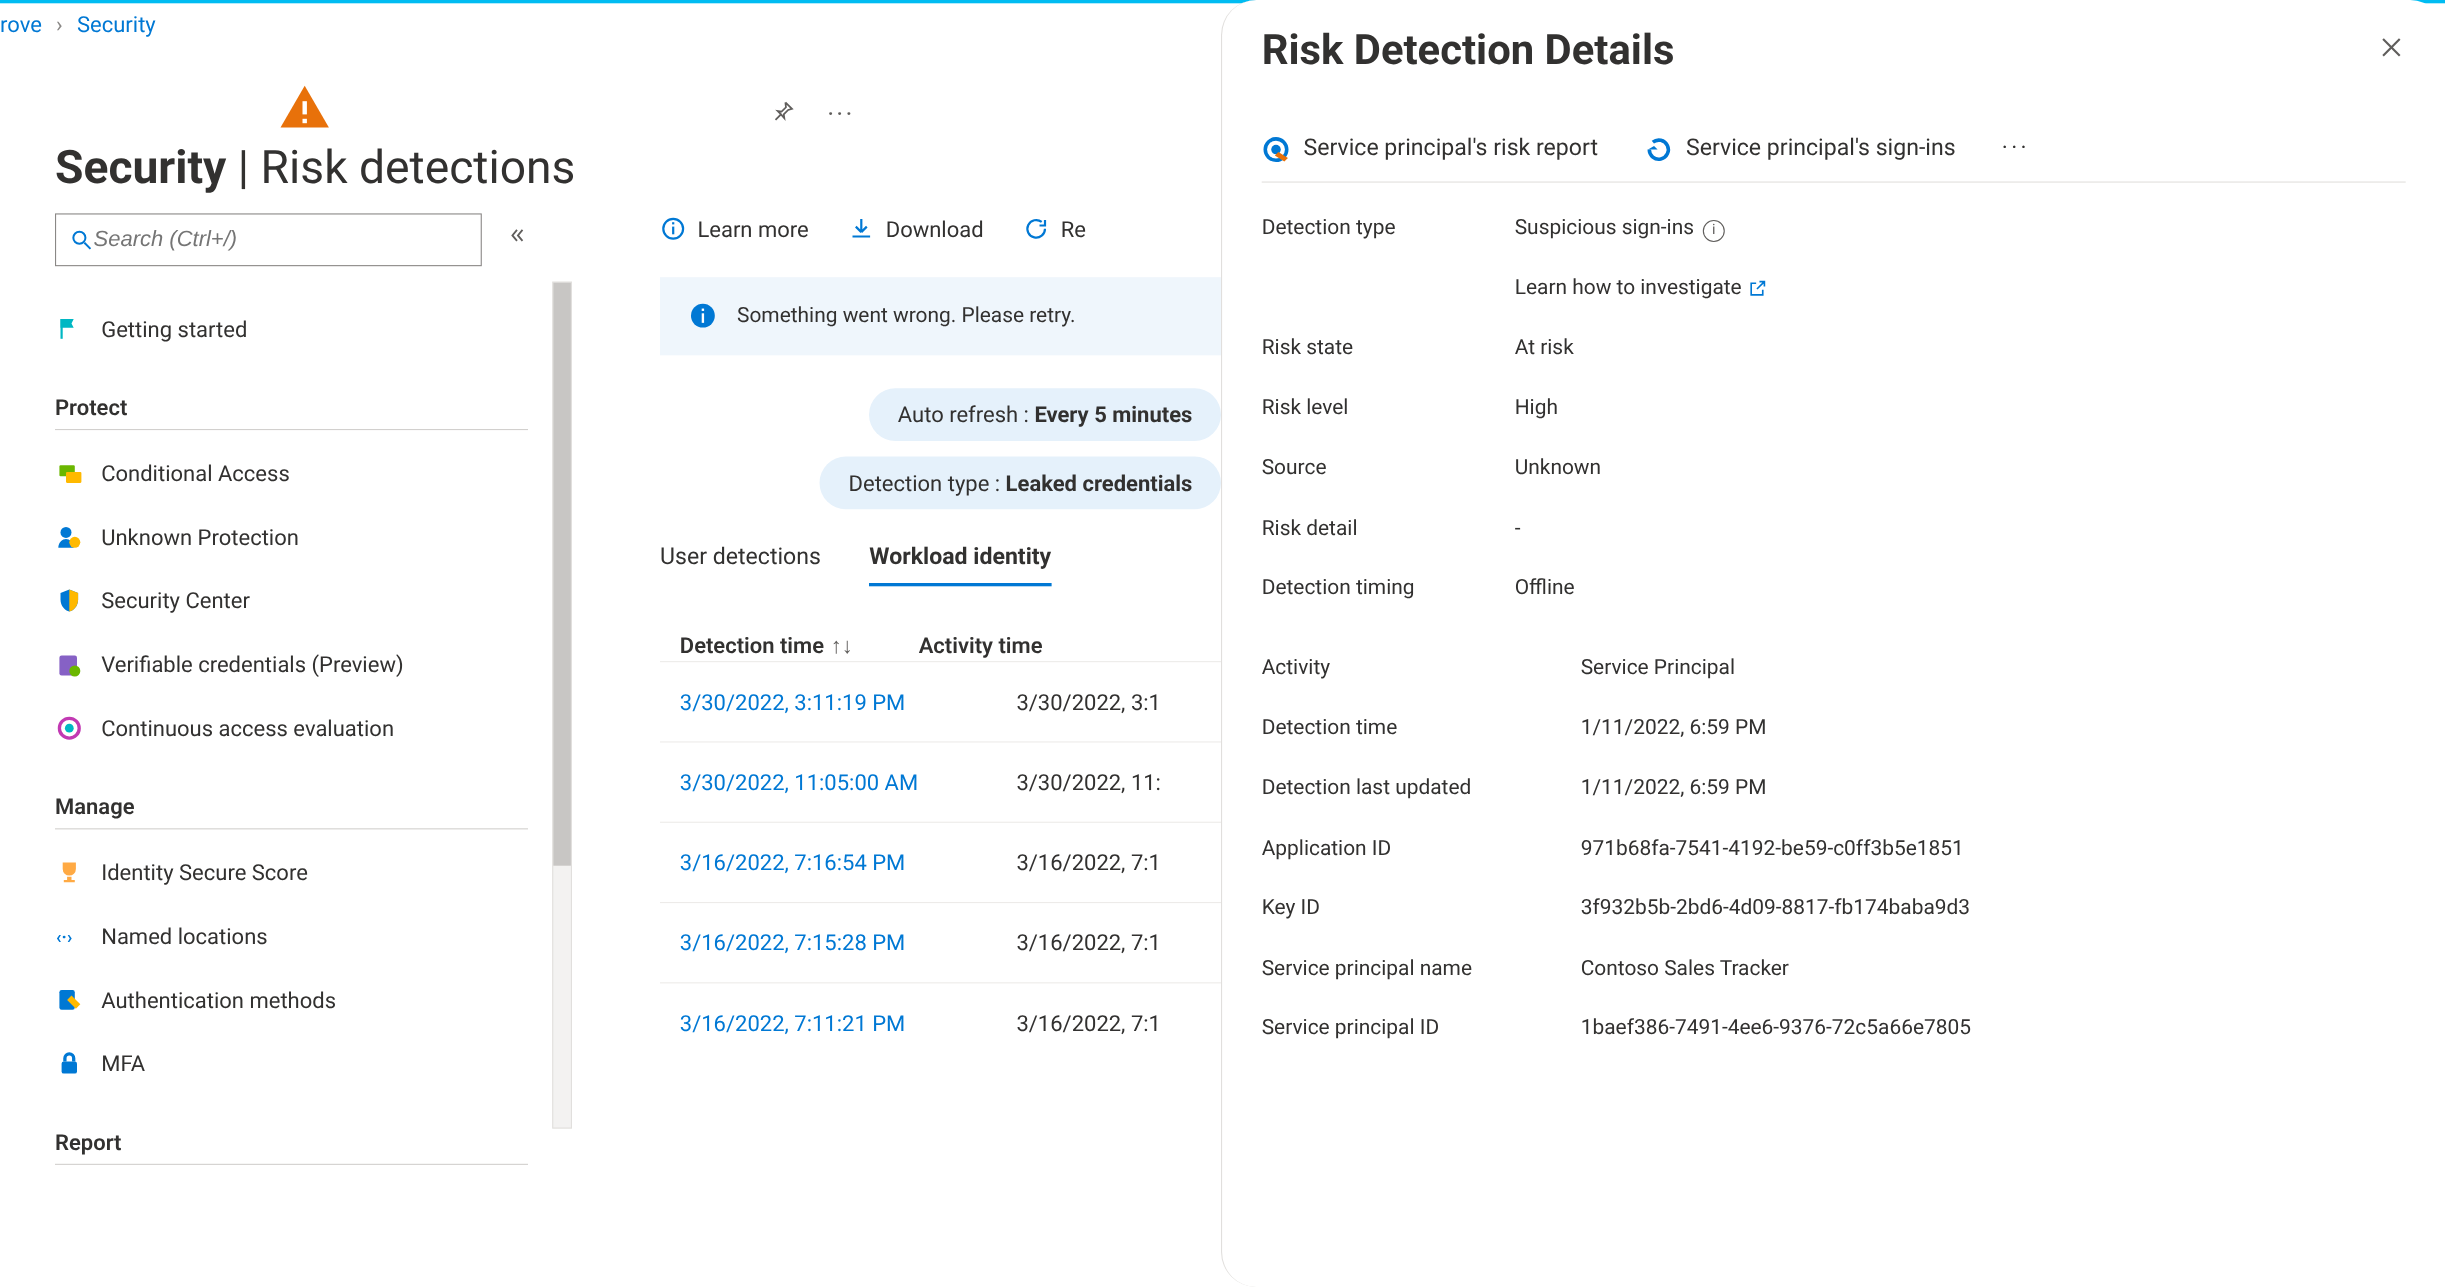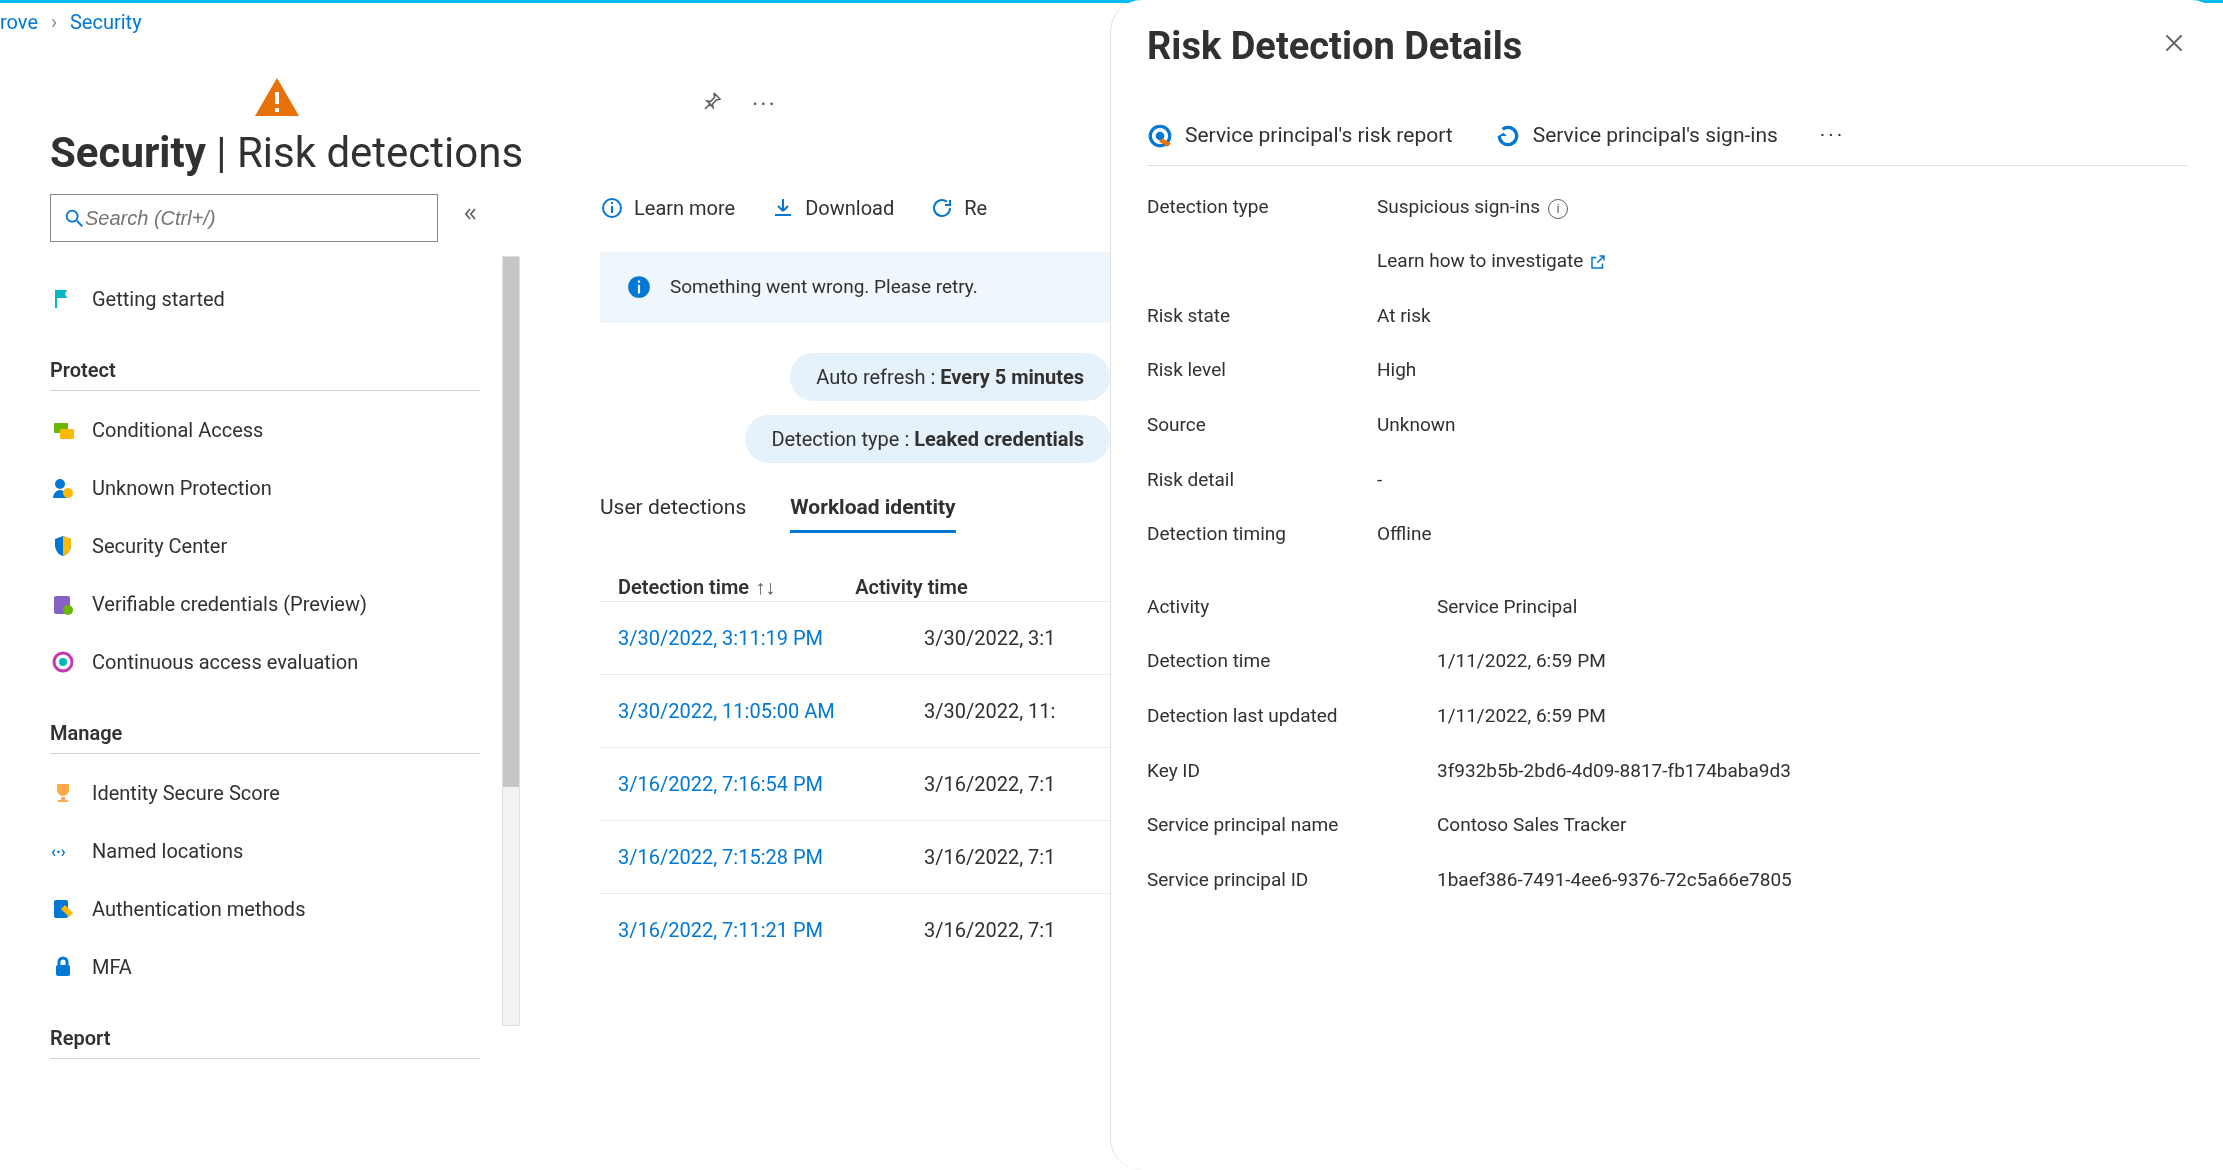--- a/index.html
+++ b/index.html
@@ -55,21 +55,21 @@
     margin-top:30px; padding:22px 26px; background:#eff6fc; display:flex; align-items:center; gap:18px; color:#323130;
   }
   .pill-row { margin-top:30px; display:flex; gap:8px;justify-content:flex-end;}
   .pill {
     background:#e5f1fb; border-radius:24px; padding:10px 26px; font-size:20px; color:#323130;
   }
   .pill .v { font-weight:700; }
   .tabs { margin-top:30px; display:flex; gap:44px; font-size:21px;}
   .tab { padding-bottom:8px; }
   .tab.active { font-weight:700; border-bottom:3px solid #0078d4;}
-  .table-head { margin-top:40px; display:flex; gap:80px; font-size:20px; font-weight:600; padding-left:18px;}
+  .table-head { margin-top:40px; display:flex; gap:60px; font-size:20px; font-weight:600; padding-left:18px;}
   .table-head .sort { font-weight:400; color:#605e5c; margin-left:6px;}
   .row { display:flex; gap:36px; padding:22px 18px; border-top:1px solid #edebe9; font-size:20px;}
   .row .dt { color:#0078d4; min-width:270px;}
   .row .at { color:#323130;}
 
   .panel {
     position:absolute; top:0; right:0; bottom:0; width:1113px; background:#fff; border-left:1px solid #e1dfdd;
     padding:20px 36px 0 36px;
     border-radius:32px;
   }
@@ -387,20 +387,24 @@
       </div>
       <div class="kv" data-interactable="false">
         <div class="k" data-interactable="false">Detection time</div>
         <div class="v" data-interactable="false">1/11/2022, 6:59 PM</div>
       </div>
       <div class="kv" data-interactable="false">
         <div class="k" data-interactable="false">Detection last updated</div>
         <div class="v" data-interactable="false">1/11/2022, 6:59 PM</div>
       </div>
       <div class="kv" data-interactable="false">
+        <div class="k" data-interactable="false">Application ID</div>
+        <div class="v" data-interactable="false">971b68fa-7541-4192-be59-c0ff3b5e1851</div>
+      </div>
+      <div class="kv" data-interactable="false">
         <div class="k" data-interactable="false">Key ID</div>
         <div class="v" data-interactable="false">3f932b5b-2bd6-4d09-8817-fb174baba9d3</div>
       </div>
       <div class="kv" data-interactable="false">
         <div class="k" data-interactable="false">Service principal name</div>
         <div class="v" data-interactable="false">Contoso Sales Tracker</div>
       </div>
       <div class="kv" data-interactable="false">
         <div class="k" data-interactable="false">Service principal ID</div>
         <div class="v" data-interactable="false">1baef386-7491-4ee6-9376-72c5a66e7805</div>

